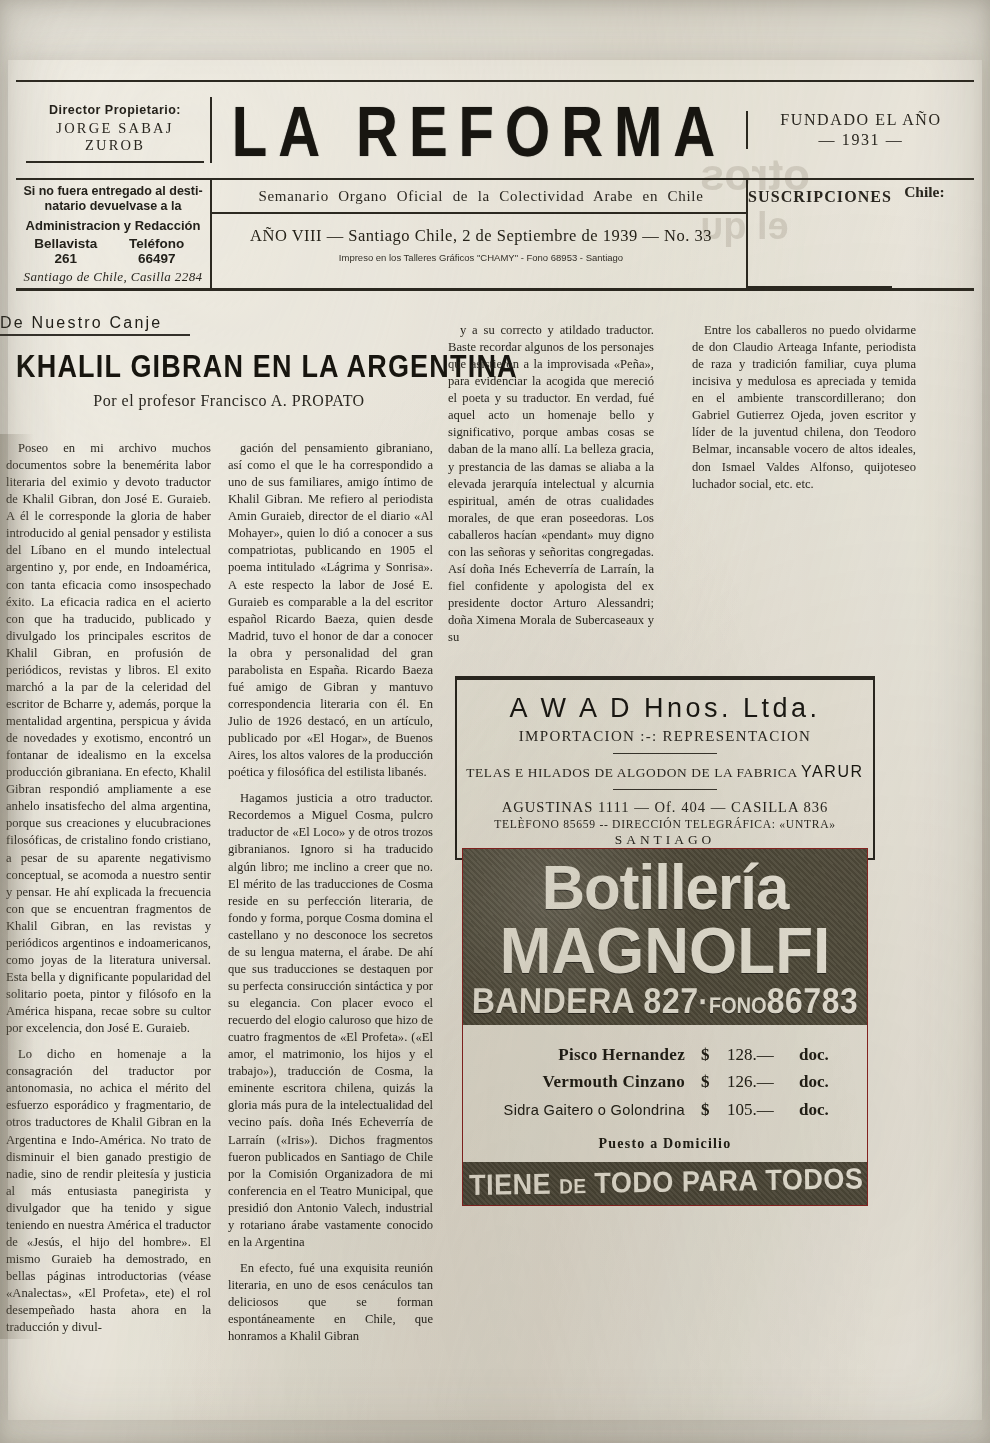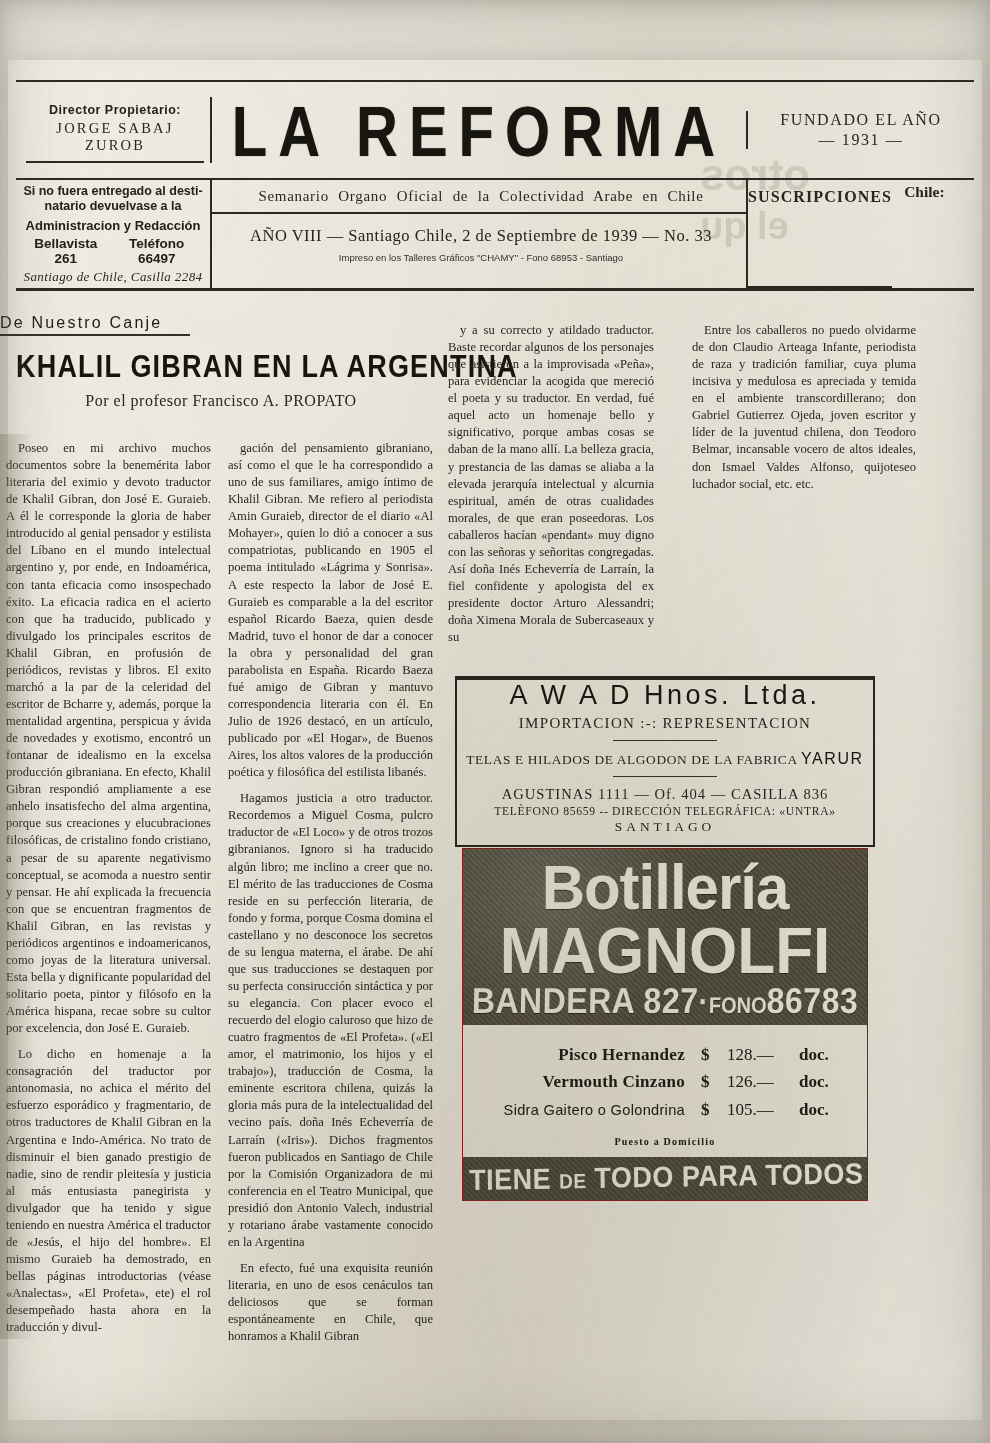--- a/index.html
+++ b/index.html
@@ -247,21 +247,21 @@
     font-weight: bold;
     font-size: 27px;
     letter-spacing: 1.2px;
     color: #17150f;
     transform: scaleY(1.16);
     z-index: 6;
     white-space: nowrap;
   }
   .byline {
     position: absolute;
-    left: 16px; top: 392px;
+    left: 24px; top: 392px;
     width: 410px;
     text-align: center;
     font-size: 16px;
     letter-spacing: .5px;
     color: #2a2720;
     z-index: 6;
   }
 
   
   .col {
@@ -292,21 +292,21 @@
   }
 
   
   .ad-awad {
     position: absolute;
     left: 455px; top: 676px;
     width: 420px;
     border: 2px solid #2b2821;
     border-top-width: 4px;
     background: #edeae0;
-    padding: 0 8px 10px;
+    padding: 13px 8px 10px;
     box-sizing: border-box;
     text-align: center;
     z-index: 7;
   }
   .awad-name {
     font-family: "Liberation Sans", sans-serif;
     font-size: 27px;
     letter-spacing: 3.5px;
     color: #1b1914;
   }
@@ -422,21 +422,21 @@
   .price-row.cond .pname {
     font-family: "Liberation Sans", sans-serif;
     font-weight: normal;
     font-size: 14.6px;
   }
   .price-row .pcur { width: 16px; font-weight: bold; }
   .price-row .pval { width: 72px; text-align: left; padding-left: 10px; font-weight: normal; }
   .price-row .punit { width: 54px; text-align: left; font-weight: bold; }
   .mag-puesto {
     text-align: center;
-    font-size: 10px;
+    font-size: 14px;
     font-weight: bold;
     letter-spacing: 1.2px;
     margin-top: 12px;
     color: #242118;
   }
   .mag-slogan {
     background:
       repeating-linear-gradient(46deg, rgba(255,255,255,.05) 0 2px, rgba(0,0,0,.07) 2px 4px),
       #524d3d;
     padding: 7px 6px 9px;

